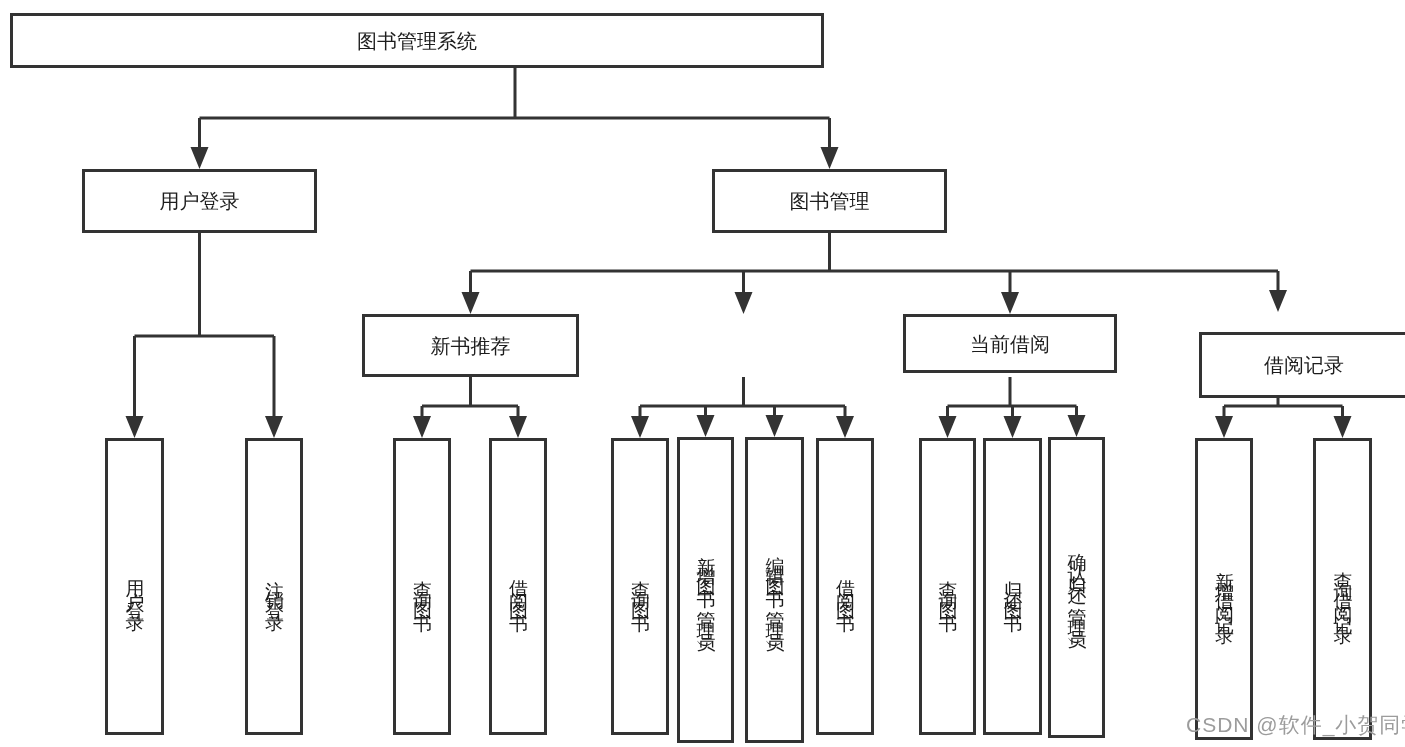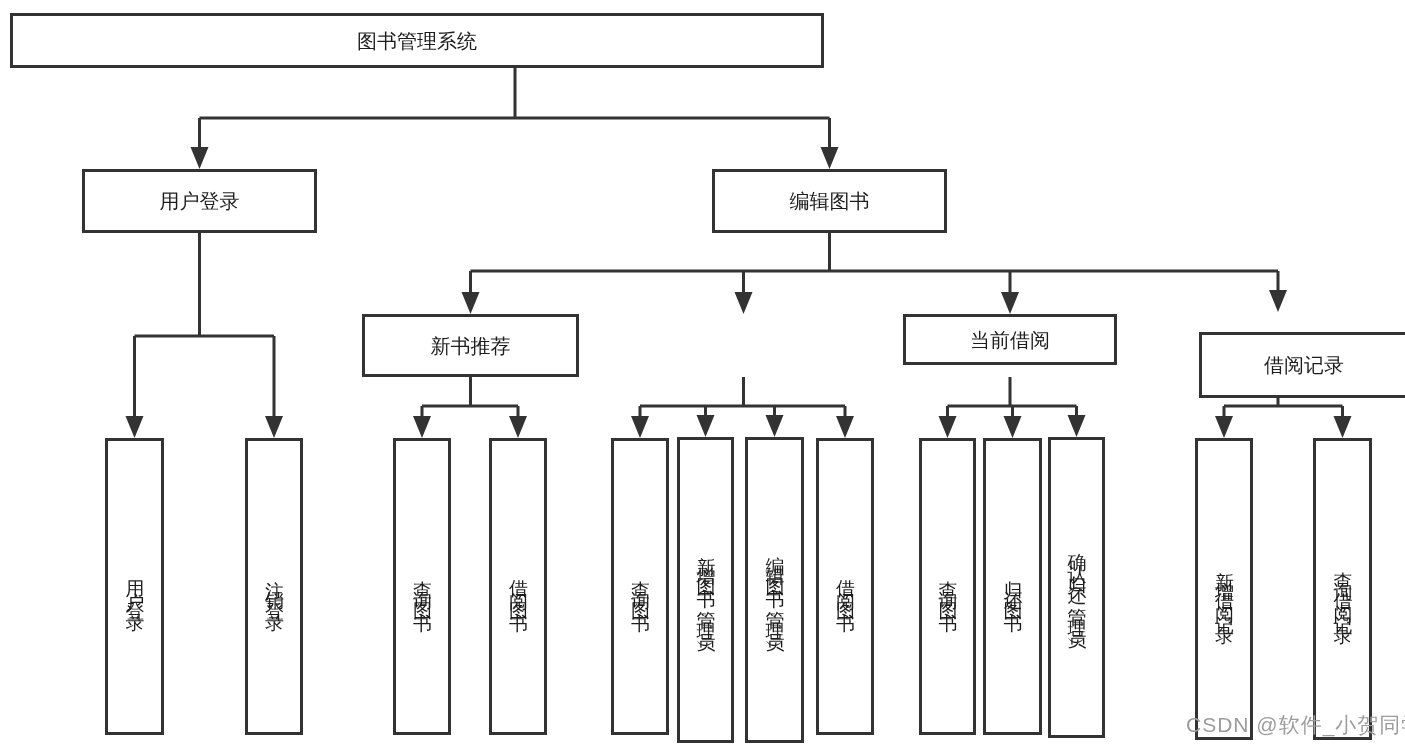--- a/index.html
+++ b/index.html
@@ -45,26 +45,26 @@
         <path d="M190.5 147L208.5 147L199.5 169ZM820.5 147L838.5 147L829.5 169ZM461.5 292L479.5 292L470.5 314ZM734.5 292L752.5 292L743.5 314ZM1001 292L1019 292L1010 314ZM1269 290L1287 290L1278 312ZM125.5 416L143.5 416L134.5 438ZM265 416L283 416L274 438ZM413 416L431 416L422 438ZM509 416L527 416L518 438ZM631 416L649 416L640 438ZM696.5 415L714.5 415L705.5 437ZM765.5 415L783.5 415L774.5 437ZM836 416L854 416L845 438ZM938.5 416L956.5 416L947.5 438ZM1003.5 416L1021.5 416L1012.5 438ZM1067.5 415L1085.5 415L1076.5 437ZM1215 416L1233 416L1224 438ZM1333.5 416L1351.5 416L1342.5 438Z" fill="#333333"></path>
       </svg></div>
   <div id="watermark">CSDN @软件_小贺同学</div>
 <div class="node" style="left: 10px; top: 13px; width: 814px; height: 55px;">
       <span>图书管理系统</span>
     </div>
     <div class="node" style="left: 82px; top: 169px; width: 235px; height: 64px;">
       <span>用户登录</span>
     </div>
     <div class="node" style="left: 712px; top: 169px; width: 235px; height: 64px;">
-      <span>编辑图书</span>
+      <span>图书管理</span>
     </div>
     <div class="node" style="left: 362px; top: 314px; width: 217px; height: 63px; text-align: right;">
       <span>新书推荐</span>
     </div>
-    <div class="node" style="left: 903px; top: 314px; width: 214px; height: 51px;">
+    <div class="node" style="left: 903px; top: 314px; width: 214px; height: 59px;">
       <span>当前借阅</span>
     </div>
     <div class="node" style="left: 1199px; top: 312px; width: 210px; height: 66px; margin-top: 20px;">
       <span>借阅记录</span>
     </div>
     <div class="node vertical" style="left: 105px; top: 438px; width: 59px; height: 297px;">
       <span>用户登录</span>
     </div>
     <div class="node vertical" style="left: 245px; top: 438px; width: 58px; height: 297px;">
       <span>注销登录</span>

